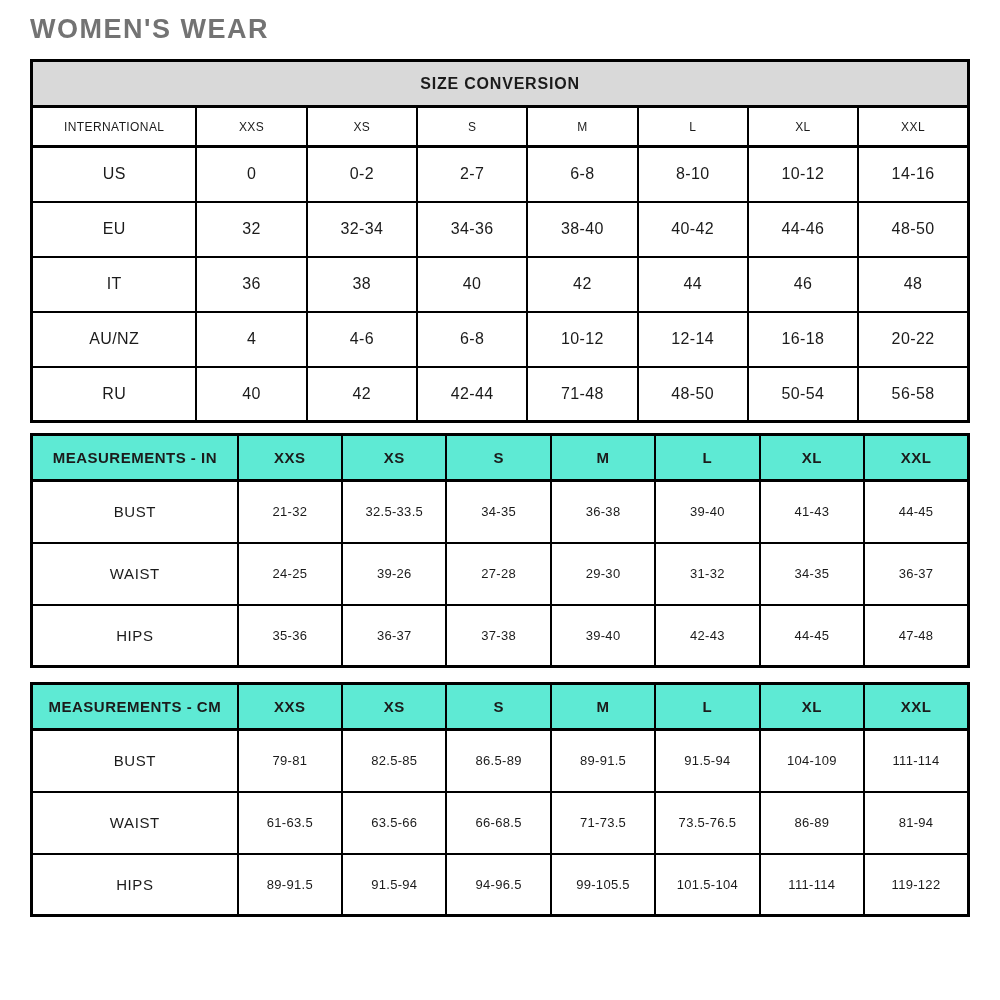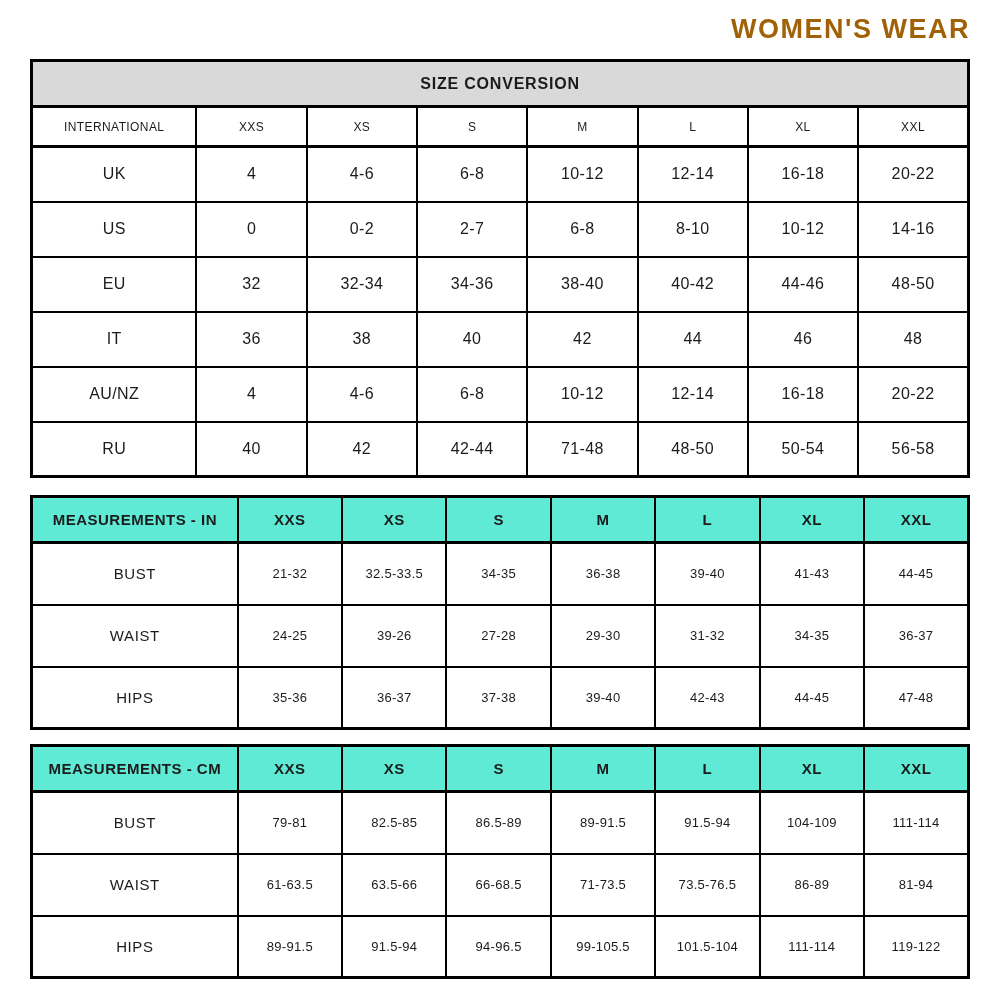--- a/index.html
+++ b/index.html
@@ -10,43 +10,43 @@
     font-family: "Liberation Sans", sans-serif;
     color: #1b1b1b;
   }
   .page {
     width: 1000px;
     height: 1000px;
     padding: 8px 30px 10px 30px;
     background: #ffffff;
   }
   .page-title {
-    text-align: right;
+    text-align: left;
     font-size: 27px;
     font-weight: bold;
     letter-spacing: 1.5px;
     margin: 6px 0 14px 0;
-    color: #a16207;
+    color: #737373;
   }
   table {
     width: 100%;
     border-collapse: collapse;
     table-layout: fixed;
     border: 3px solid #000;
   }
   td, th {
     border: 2px solid #000;
     text-align: center;
     vertical-align: middle;
     padding: 2px 4px;
     overflow: hidden;
     white-space: nowrap;
   }
   
-  .t-conversion { margin-bottom: 17px; }
+  .t-conversion { margin-bottom: 10px; }
   .t-conversion .banner {
     height: 46px;
     background: #d9d9d9;
     font-weight: bold;
     font-size: 16px;
     letter-spacing: 0.8px;
     border-bottom: 3px solid #000;
   }
   .t-conversion thead tr.sizes-row td {
     height: 40px;
@@ -107,30 +107,20 @@
           <td>XS</td>
           <td>S</td>
           <td>M</td>
           <td>L</td>
           <td>XL</td>
           <td>XXL</td>
         </tr>
     </thead>
     <tbody>
         <tr>
-          <td>UK</td>
-          <td>4</td>
-          <td>4-6</td>
-          <td>6-8</td>
-          <td>10-12</td>
-          <td>12-14</td>
-          <td>16-18</td>
-          <td>20-22</td>
-        </tr>
-        <tr>
           <td>US</td>
           <td>0</td>
           <td>0-2</td>
           <td>2-7</td>
           <td>6-8</td>
           <td>8-10</td>
           <td>10-12</td>
           <td>14-16</td>
         </tr>
         <tr>

